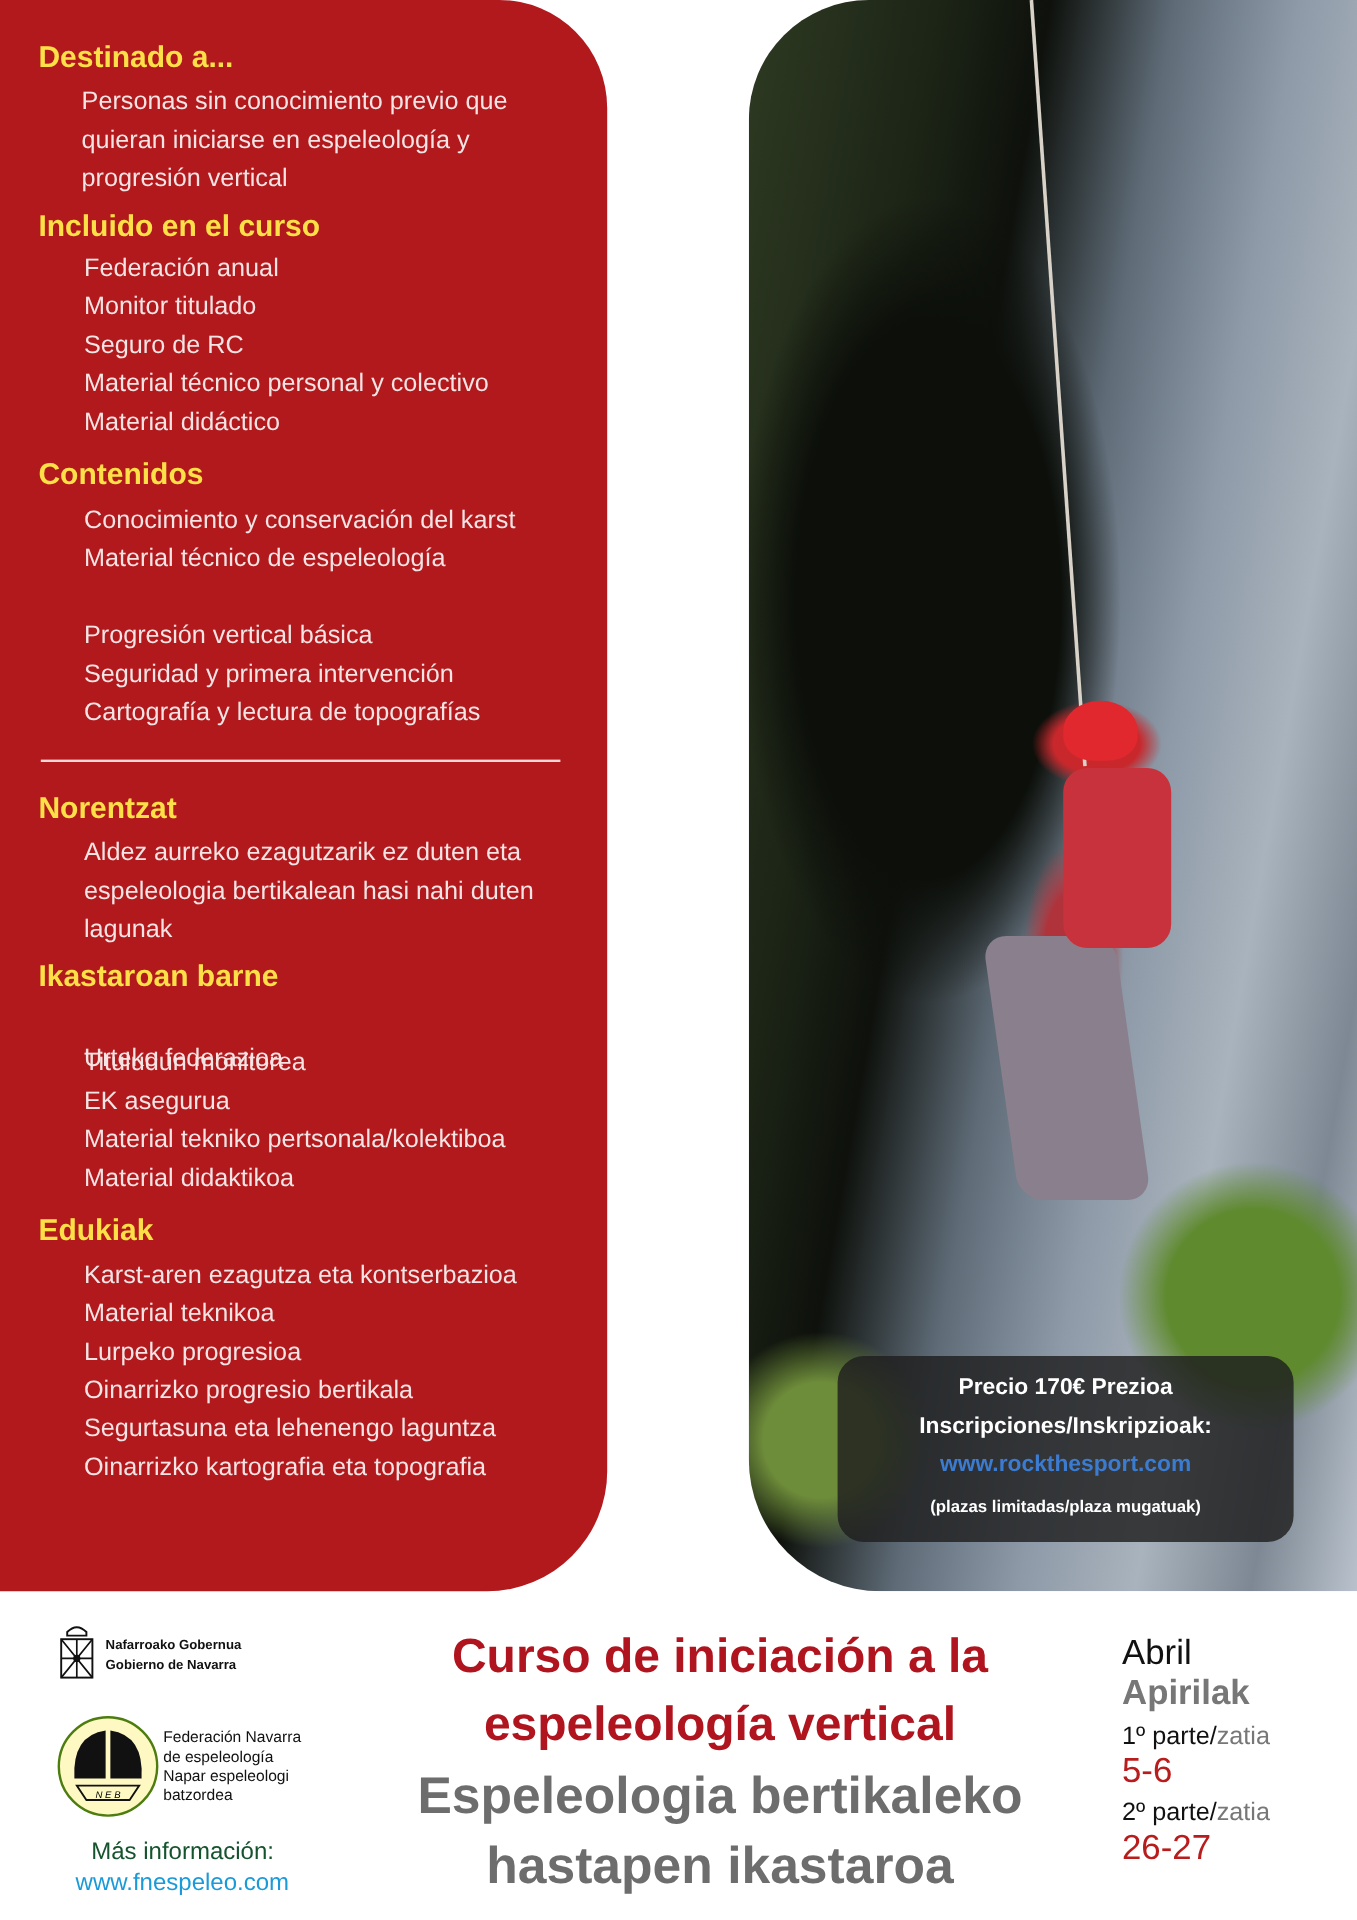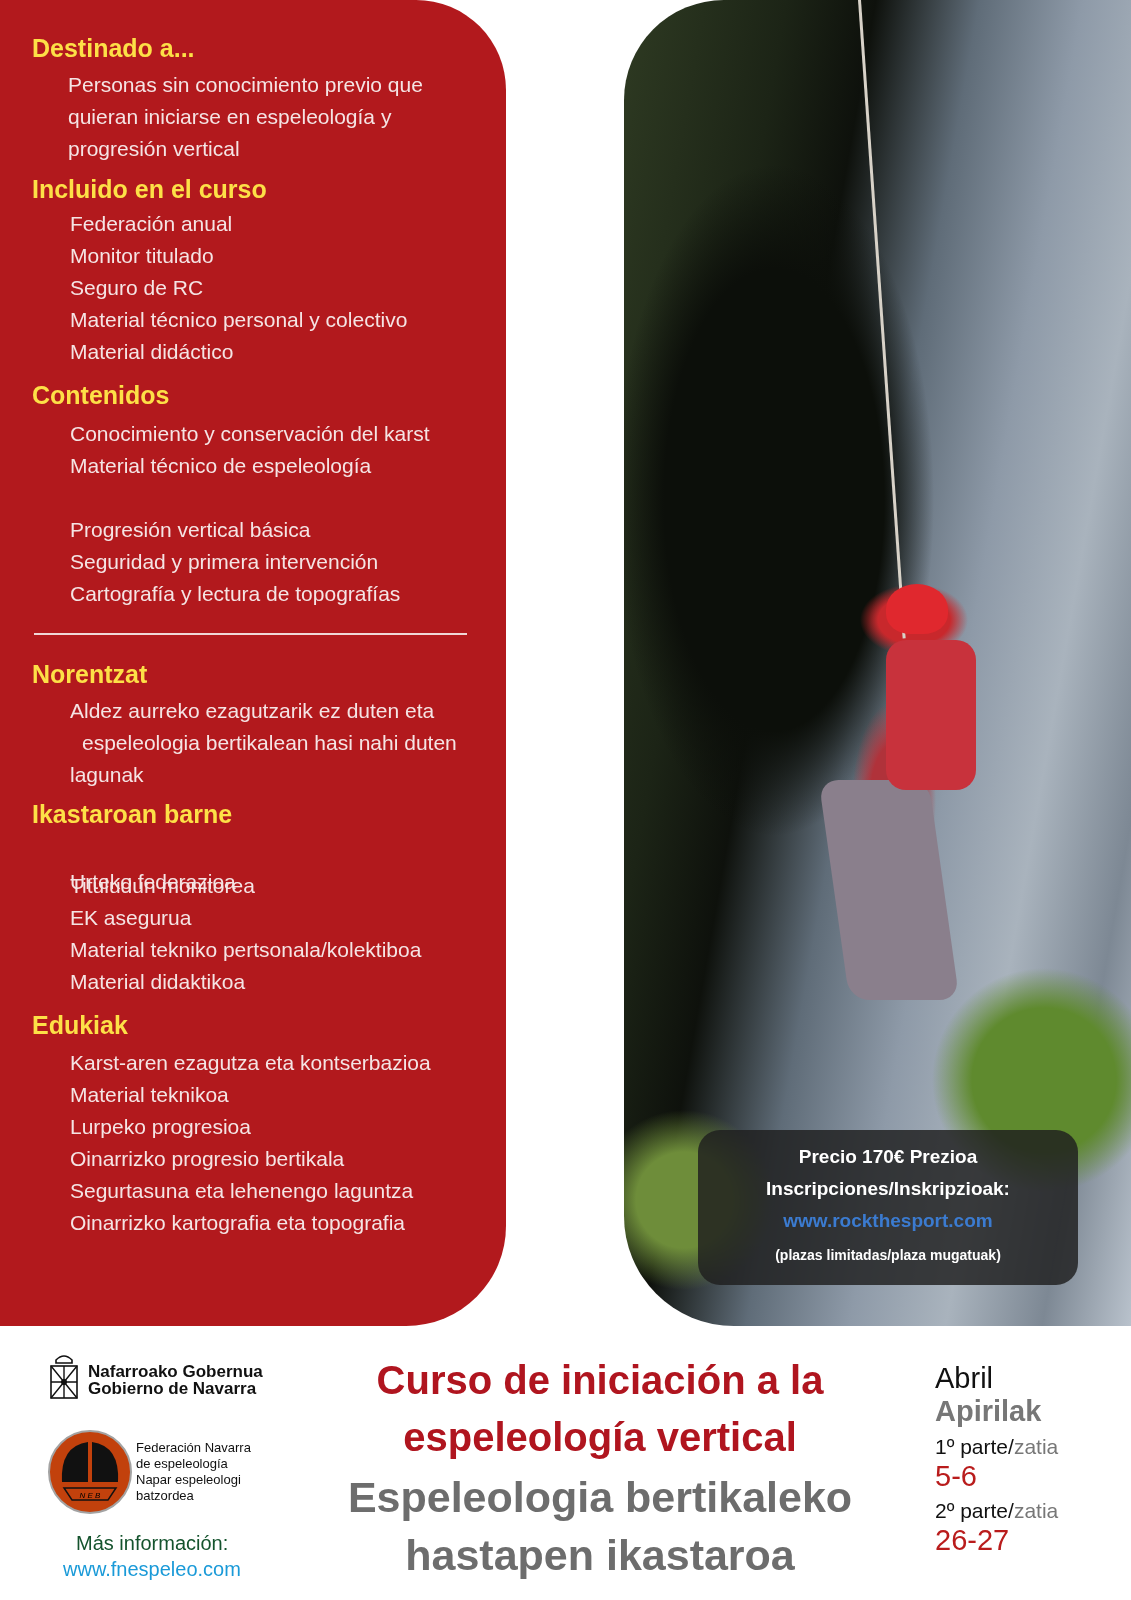--- a/index.html
+++ b/index.html
@@ -20,23 +20,23 @@
   .caver-helmet{position:absolute;left:262px;top:584px;width:62px;height:50px;border-radius:50% 50% 40% 40%;background:#e0282e;}
   .caver-body{position:absolute;left:262px;top:640px;width:90px;height:150px;background:#c8323c;border-radius:20px;}
   .caver-legs{position:absolute;left:210px;top:780px;width:110px;height:220px;background:#8a7f8c;border-radius:20px;transform:skewX(8deg);}
   .info-box{position:absolute;left:698px;top:1130px;width:380px;height:155px;background:rgba(30,30,30,0.82);border-radius:22px;text-align:center;color:#fff;}
   .info-box .l1{position:absolute;top:16px;width:100%;font-weight:bold;font-size:19px;}
   .info-box .l2{position:absolute;top:48px;width:100%;font-weight:bold;font-size:19px;}
   .info-box .l3{position:absolute;top:80px;width:100%;font-weight:bold;font-size:19px;color:#3b7bd0;}
   .info-box .l4{position:absolute;top:117px;width:100%;font-weight:bold;font-size:14px;}
   .logo-gov{position:absolute;left:48px;top:1352px;}
   .gov-icon{position:absolute;left:0;top:0;width:32px;height:50px;}
-  .gov-text{position:absolute;left:40px;top:11px;font-size:17px;font-weight:bold;color:#111;line-height:17px;white-space:nowrap;}
+  .gov-text{position:absolute;left:40px;top:11px;font-size:11px;font-weight:bold;color:#111;line-height:17px;white-space:nowrap;}
   .logo-neb{position:absolute;left:48px;top:1430px;}
-  .neb-circle{position:absolute;left:0;top:0;width:84px;height:84px;border-radius:50%;border:2px solid #a3a3a3;box-sizing:border-box;background:#c2410c;font-style:italic;}
+  .neb-circle{position:absolute;left:0;top:0;width:84px;height:84px;border-radius:50%;border:2px solid #4d7c0f;box-sizing:border-box;background:#fef9c3;font-style:italic;}
   .neb-text{position:absolute;left:88px;top:10px;font-size:13px;font-weight:normal;color:#111;line-height:16px;white-space:nowrap;}
   .more-label{position:absolute;left:76px;top:1532px;font-size:20px;color:#14532d;}
   .more-link{position:absolute;left:63px;top:1558px;font-size:20px;color:#1a9ad8;}
   .title-es{position:absolute;left:310px;width:580px;text-align:center;color:#b0151f;font-weight:bold;font-size:40px;line-height:57px;}
   .title-eu{position:absolute;left:300px;width:600px;text-align:center;color:#6d6d6d;font-weight:bold;font-size:43px;line-height:58px;}
   .dates{position:absolute;left:935px;top:1362px;}
   .d-month{font-size:29px;color:#111;line-height:32px;}
   .d-month-eu{font-size:29px;color:#777;font-weight:bold;line-height:34px;}
   .d-part{font-size:21px;color:#111;line-height:26px;margin-top:6px;}
   .d-part .eu{color:#777;}
@@ -62,21 +62,21 @@
   <div class="item" style="top:450px;">Material técnico de espeleología</div>
   <div class="item" style="top:418px;">Conocimiento y conservación del karst</div>
   <div class="item" style="top:514px;">Progresión vertical básica</div>
   <div class="item" style="top:546px;">Seguridad y primera intervención</div>
   <div class="item" style="top:578px;">Cartografía y lectura de topografías</div>
 
   <div class="divider"></div>
 
   <div class="h" style="top:660px;">Norentzat</div>
   <div class="item" style="top:695px;">Aldez aurreko ezagutzarik ez duten eta</div>
-  <div class="item" style="top:727px;margin-left:12px;">espeleologia bertikalean hasi nahi duten</div>
+  <div class="item" style="top:727px;">espeleologia bertikalean hasi nahi duten</div>
   <div class="item" style="top:759px;">lagunak</div>
 
   <div class="h" style="top:800px;">Ikastaroan barne</div>
   <div class="item" style="top:838px;margin-top:28px;">Urteko federazioa</div>
   <div class="item" style="top:870px;">Tituludun monitorea</div>
   <div class="item" style="top:902px;">EK asegurua</div>
   <div class="item" style="top:934px;">Material tekniko pertsonala/kolektiboa</div>
   <div class="item" style="top:966px;">Material didaktikoa</div>
 
   <div class="h" style="top:1011px;">Edukiak</div>

